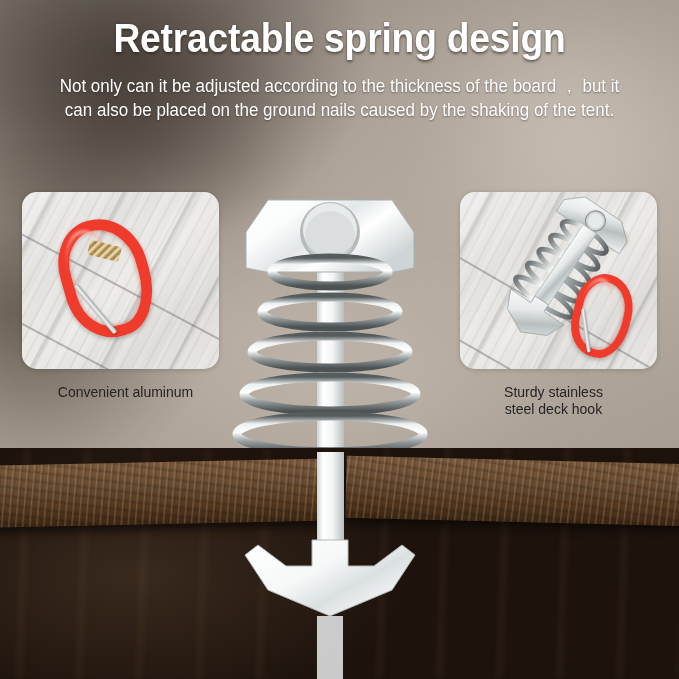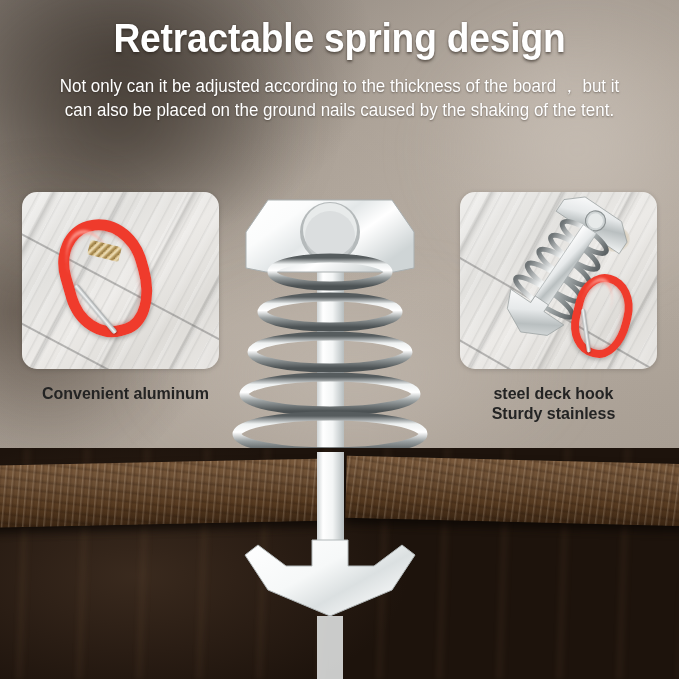--- a/index.html
+++ b/index.html
@@ -158,23 +158,23 @@
     opacity: 0.95;
     filter: blur(0.3px);
   }
 
   
   .caption {
     position: absolute;
     width: 245px;
     text-align: center;
     color: #242424;
-    font-size: 16px;
+    font-size: 14px;
     line-height: 1.22;
-    font-weight: 700;
+    font-weight: 400;
   }
   .caption-left  { left: 3px;   top: 384px; }
   .caption-right { left: 431px; top: 384px; }
 
   
   .hero { position: absolute; left: 0; top: 0; width: 679px; height: 679px; pointer-events: none; }
 
   
   .deck { position: absolute; left: 0; top: 448px; width: 679px; height: 231px; overflow: hidden; }
   .deck-under {
@@ -303,22 +303,22 @@
       </g>
     </svg>
 
     <div class="carabiner" style="left:113px; top:82px; width:58px; height:84px; transform:rotate(14deg);">
       <div class="body" style="border-width:8px;"></div>
       <div class="hilite"></div>
       <div class="gate" style="left:15px; top:38px; width:4px; height:44px; transform:rotate(-22deg);"></div>
     </div>
   </div>
   <div class="caption caption-right">
+    <div>Sturdy stainless</div>
     <div>steel deck hook</div>
-    <div>Sturdy stainless</div>
   </div>
 
   <svg class="hero" viewBox="0 0 679 679">
     <defs>
       <linearGradient id="plateG" x1="0" y1="0" x2="1" y2="0.6">
         <stop offset="0%" stop-color="#ffffff"></stop>
         <stop offset="30%" stop-color="#fbfcfc"></stop>
         <stop offset="52%" stop-color="#e3e7e8"></stop>
         <stop offset="70%" stop-color="#ffffff"></stop>
         <stop offset="100%" stop-color="#cfd5d6"></stop>

